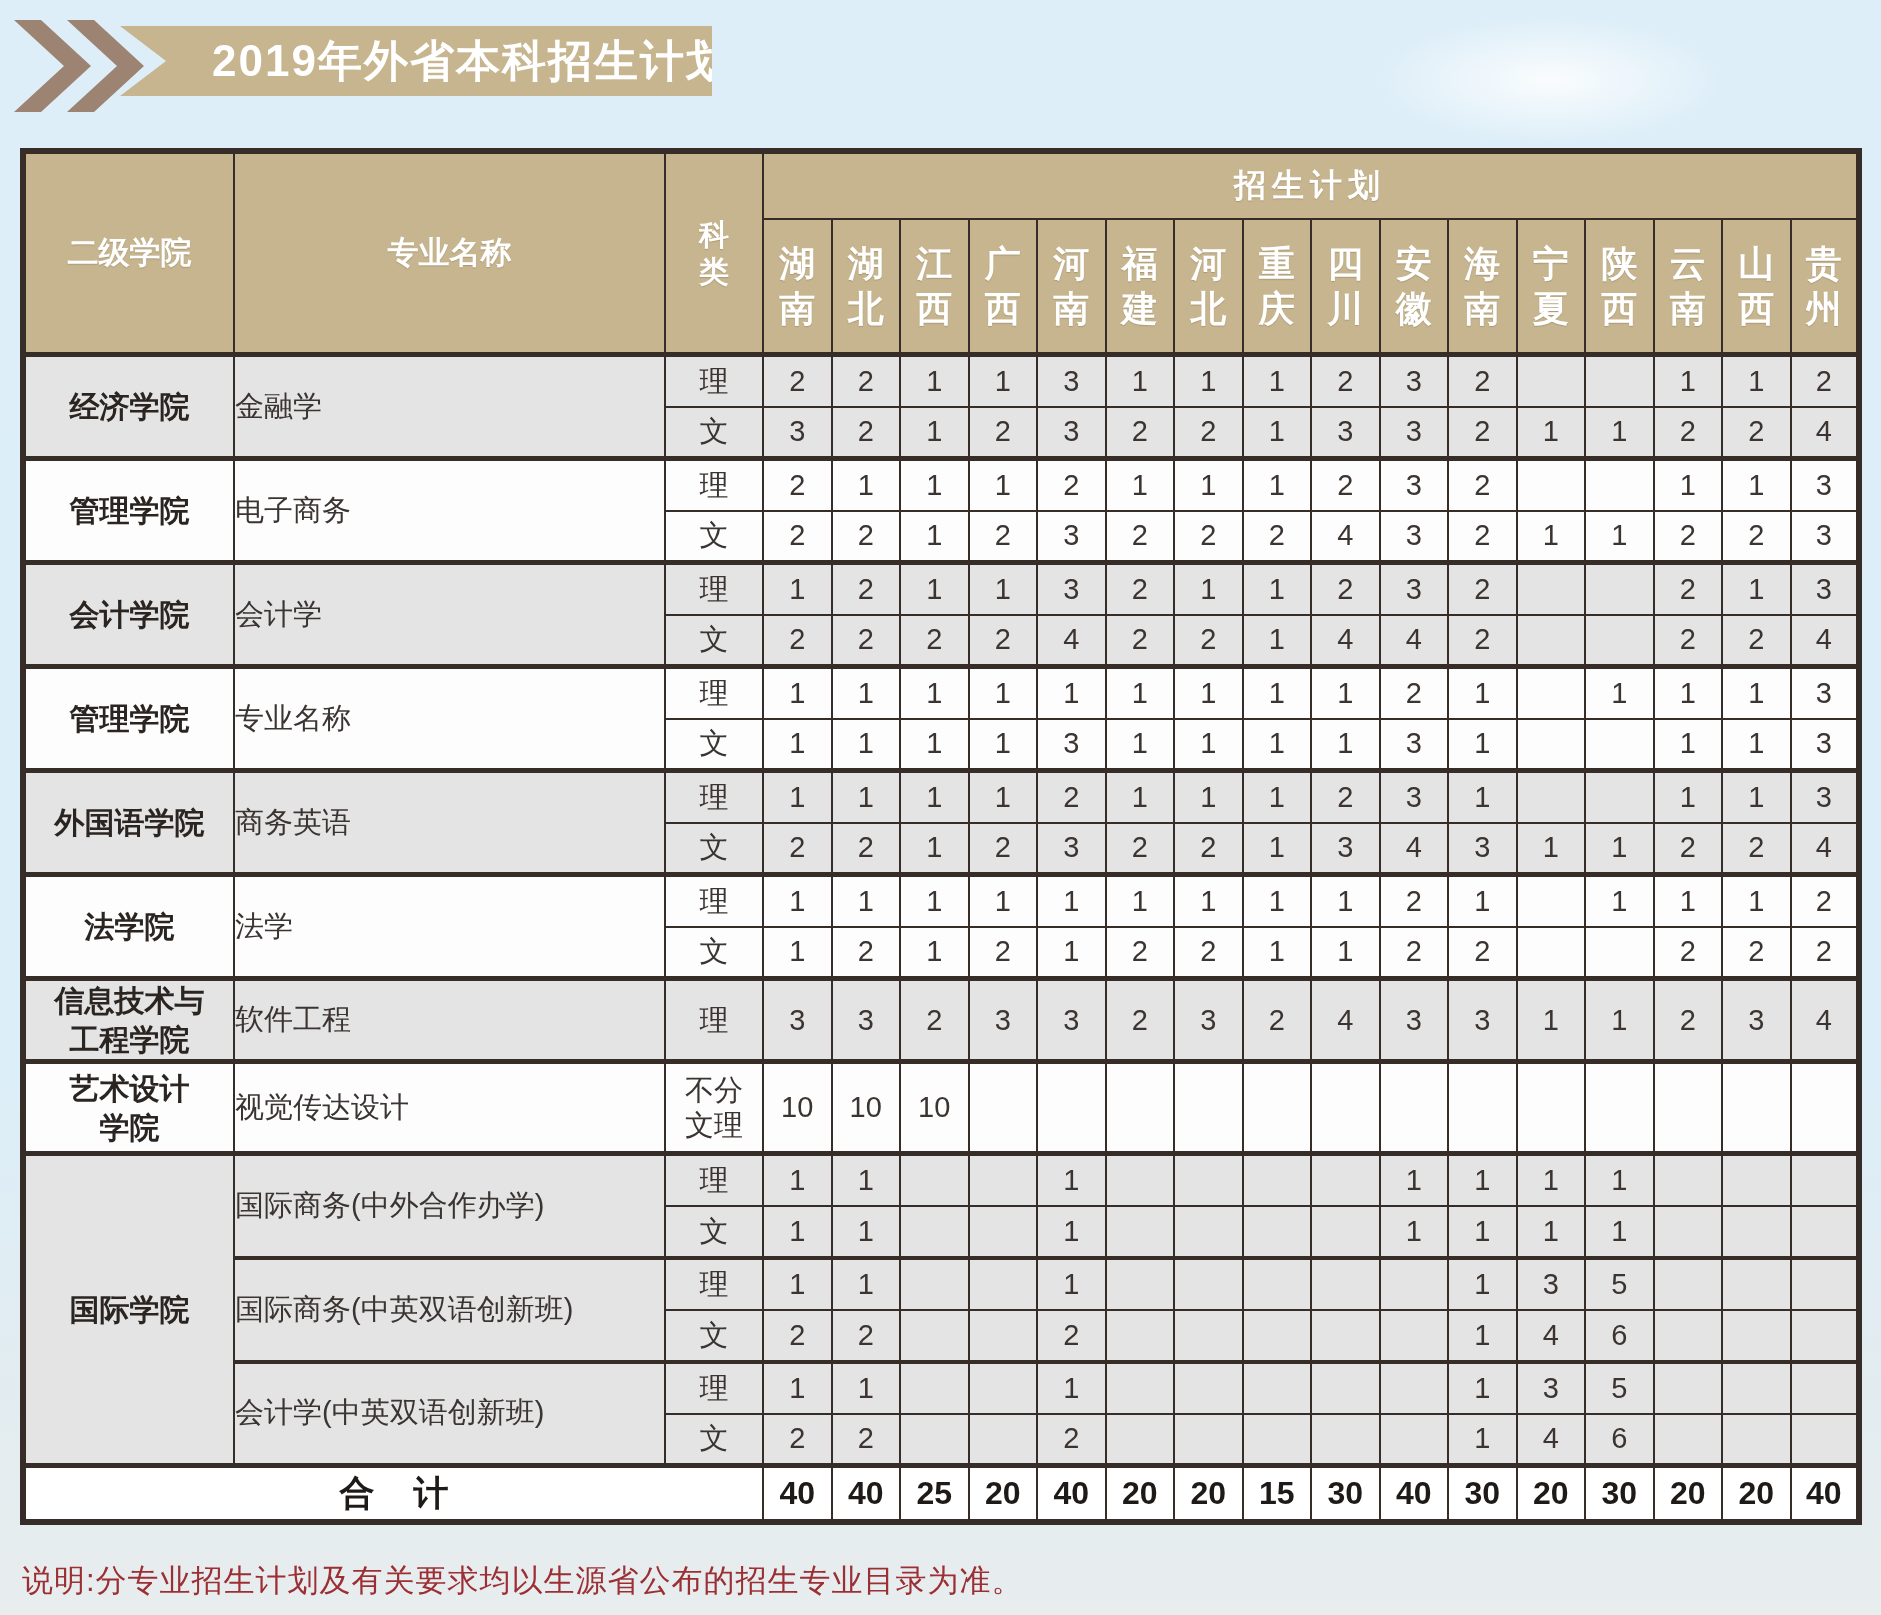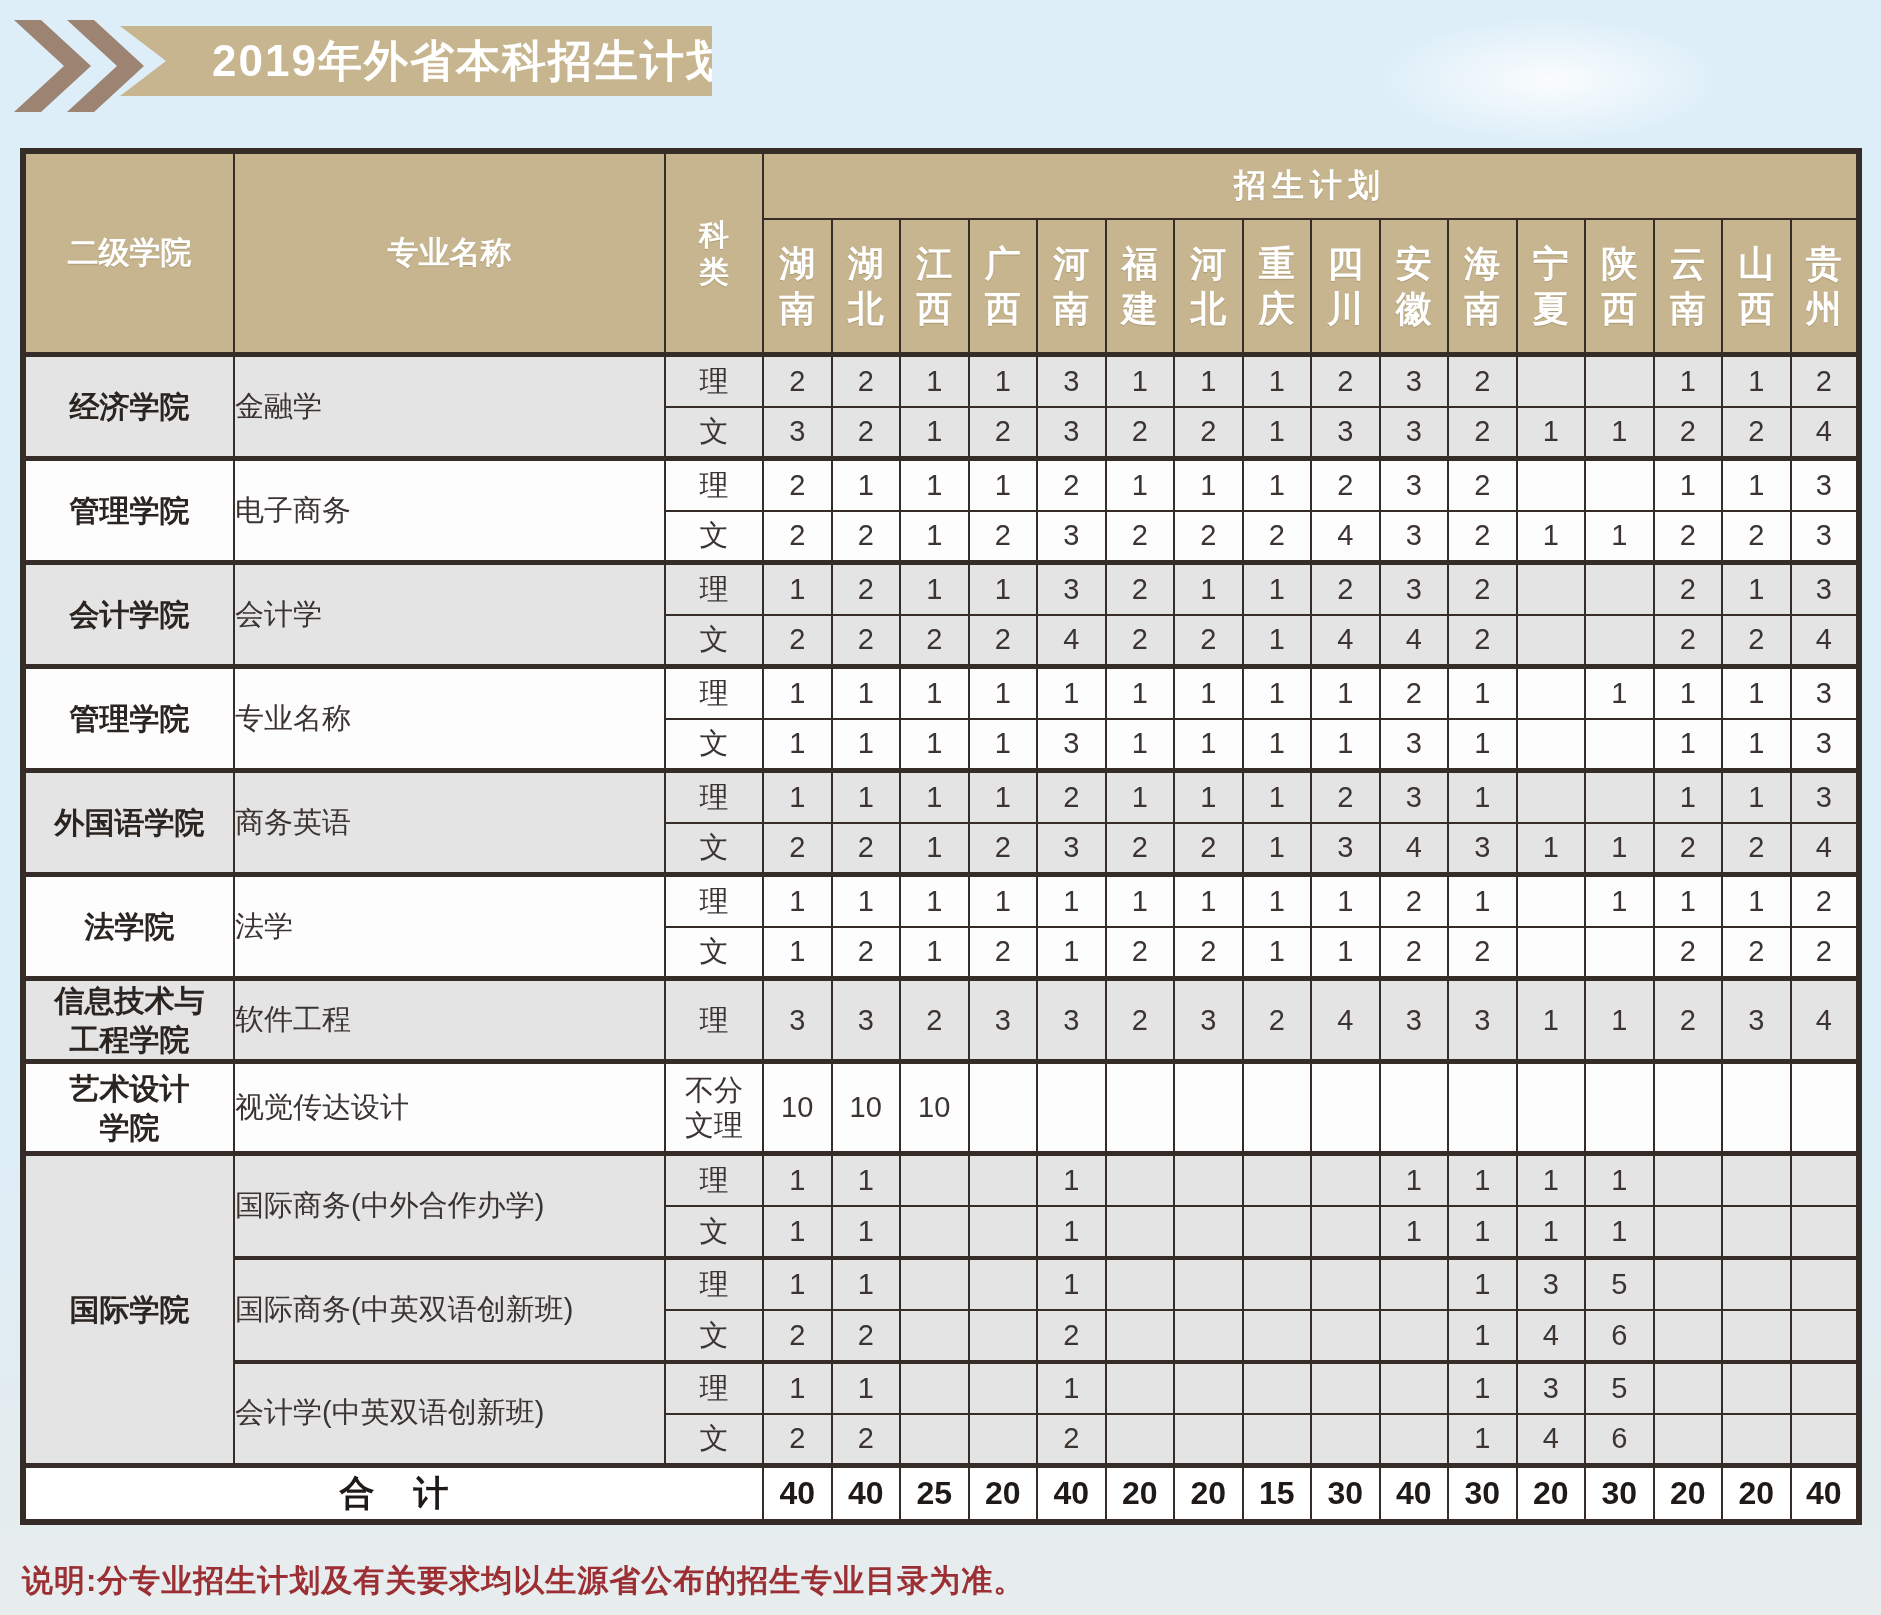--- a/index.html
+++ b/index.html
@@ -76,21 +76,21 @@
   td.total-label{
     font-size:35px;font-weight:bold;color:#1e1a18;text-align:center;vertical-align:middle;white-space:pre;
   }
   td.total-val{
     font-size:32px;font-weight:bold;color:#1e1a18;text-align:center;vertical-align:middle;
   }
 
   
   .footnote{
     position:absolute;left:22px;top:1560px;
-    font-size:31px;font-weight:700;color:#9c2f33;letter-spacing:1px;
+    font-size:31px;font-weight:400;color:#9c2f33;letter-spacing:1px;
   }
 </style>
 </head>
 <body>
 
 <div class="cloud" id="cloud1"></div>
 <div class="cloud" id="cloud2"></div>
 
 <svg class="banner-chevrons" width="130" height="92" viewBox="0 0 130 92" aria-hidden="true">
   <polygon points="0,0 27,0 77,46 27,92 0,92 50,46" fill="#9d8372"></polygon>

